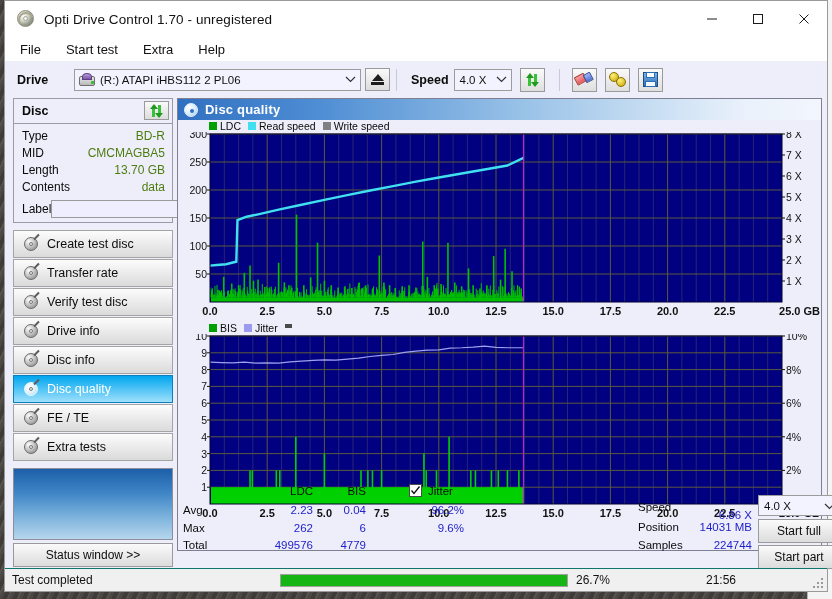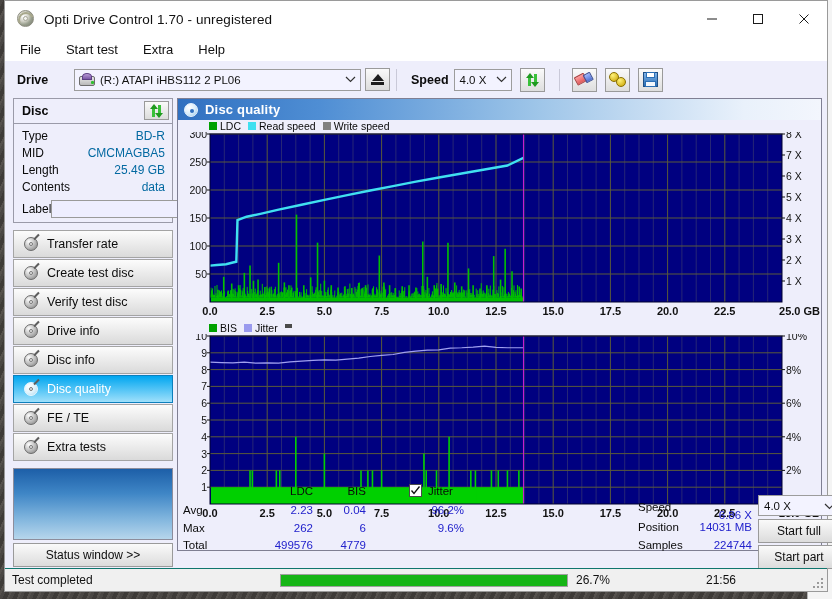--- a/index.html
+++ b/index.html
@@ -98,21 +98,21 @@
   .leftcol{position:absolute;left:8px;top:37px;width:160px;border-radius:21px;}
   .disc-panel{background:#eeeefb;border:1px solid #9a9aa8;box-sizing:border-box;width:160px;height:125px;position:relative;}
   .disc-head{height:24px;border-bottom:1px solid #9a9aa8;display:flex;align-items:center;position:relative;}
   .disc-head .t{font-size:12.5px;font-weight:bold;color:#0a0a0a;margin-left:8px;}
   .disc-head .btn{position:absolute;right:3px;top:2px;width:25px;height:19px;
     background:linear-gradient(#fafafa,#dcdcdc);border:1px solid #9a9a9a;box-sizing:border-box;
     display:flex;align-items:center;justify-content:center;}
   .disc-rows{padding:4px 7px 0 8px;}
   .drow{display:flex;justify-content:space-between;font-size:12px;line-height:17px;}
   .drow .k{color:#0a0a0a;}
-  .drow .v{color:#0369a1;padding-left:24px;}
+  .drow .v{color:#4d7c0f;padding-left:24px;}
   .labelrow{display:flex;align-items:center;margin-top:3px;}
   .labelrow .k{font-size:12px;color:#0a0a0a;width:42px;}
   .labelrow input{flex:1;height:18px;background:#eeeeff;border:1px solid #9a9a9a;box-sizing:border-box;
     font-family:"Liberation Sans",sans-serif;font-size:11px;padding:0 3px;color:#111;}
   .labelrow .btn{margin-left:3px;width:23px;height:20px;background:linear-gradient(#fafafa,#dcdcdc);
     border:1px solid #9a9a9a;box-sizing:border-box;display:flex;align-items:center;justify-content:center;}
   .cd-glyph{width:14px;height:14px;border-radius:50%;
     background:radial-gradient(circle at 35% 32%,#fffde0 0%,#f2eb9a 40%,#d8cf5e 70%,#b6ad3c 100%);
     border:1px solid #8d8630;box-sizing:border-box;position:relative;}
   .cd-glyph::after{content:"";position:absolute;left:5px;top:5px;width:4px;height:4px;border-radius:50%;
@@ -319,21 +319,21 @@
           <div class="drow">
             <span class="k">Type</span>
             <span class="v">BD-R</span>
           </div>
           <div class="drow">
             <span class="k">MID</span>
             <span class="v">CMCMAGBA5</span>
           </div>
           <div class="drow">
             <span class="k">Length</span>
-            <span class="v">25.49 GB</span>
+            <span class="v">13.70 GB</span>
           </div>
           <div class="drow">
             <span class="k">Contents</span>
             <span class="v">data</span>
           </div>
           <div class="labelrow">
             <span class="k">Label</span>
             <input type="text" value="" style="">
             <div class="btn">
               <div class="cd-glyph"></div>
@@ -342,29 +342,29 @@
         </div>
       </div>
 
       <div class="navlist">
         <div class="navbtn">
           <span class="ni">
               <span class="d"></span>
               <span class="h"></span>
               <span class="sl"></span>
             </span>
-          <span>Transfer rate</span>
+          <span>Create test disc</span>
         </div>
         <div class="navbtn">
           <span class="ni">
               <span class="d"></span>
               <span class="h"></span>
               <span class="sl"></span>
             </span>
-          <span>Create test disc</span>
+          <span>Transfer rate</span>
         </div>
         <div class="navbtn">
           <span class="ni">
               <span class="d"></span>
               <span class="h"></span>
               <span class="sl"></span>
             </span>
           <span>Verify test disc</span>
         </div>
         <div class="navbtn">

